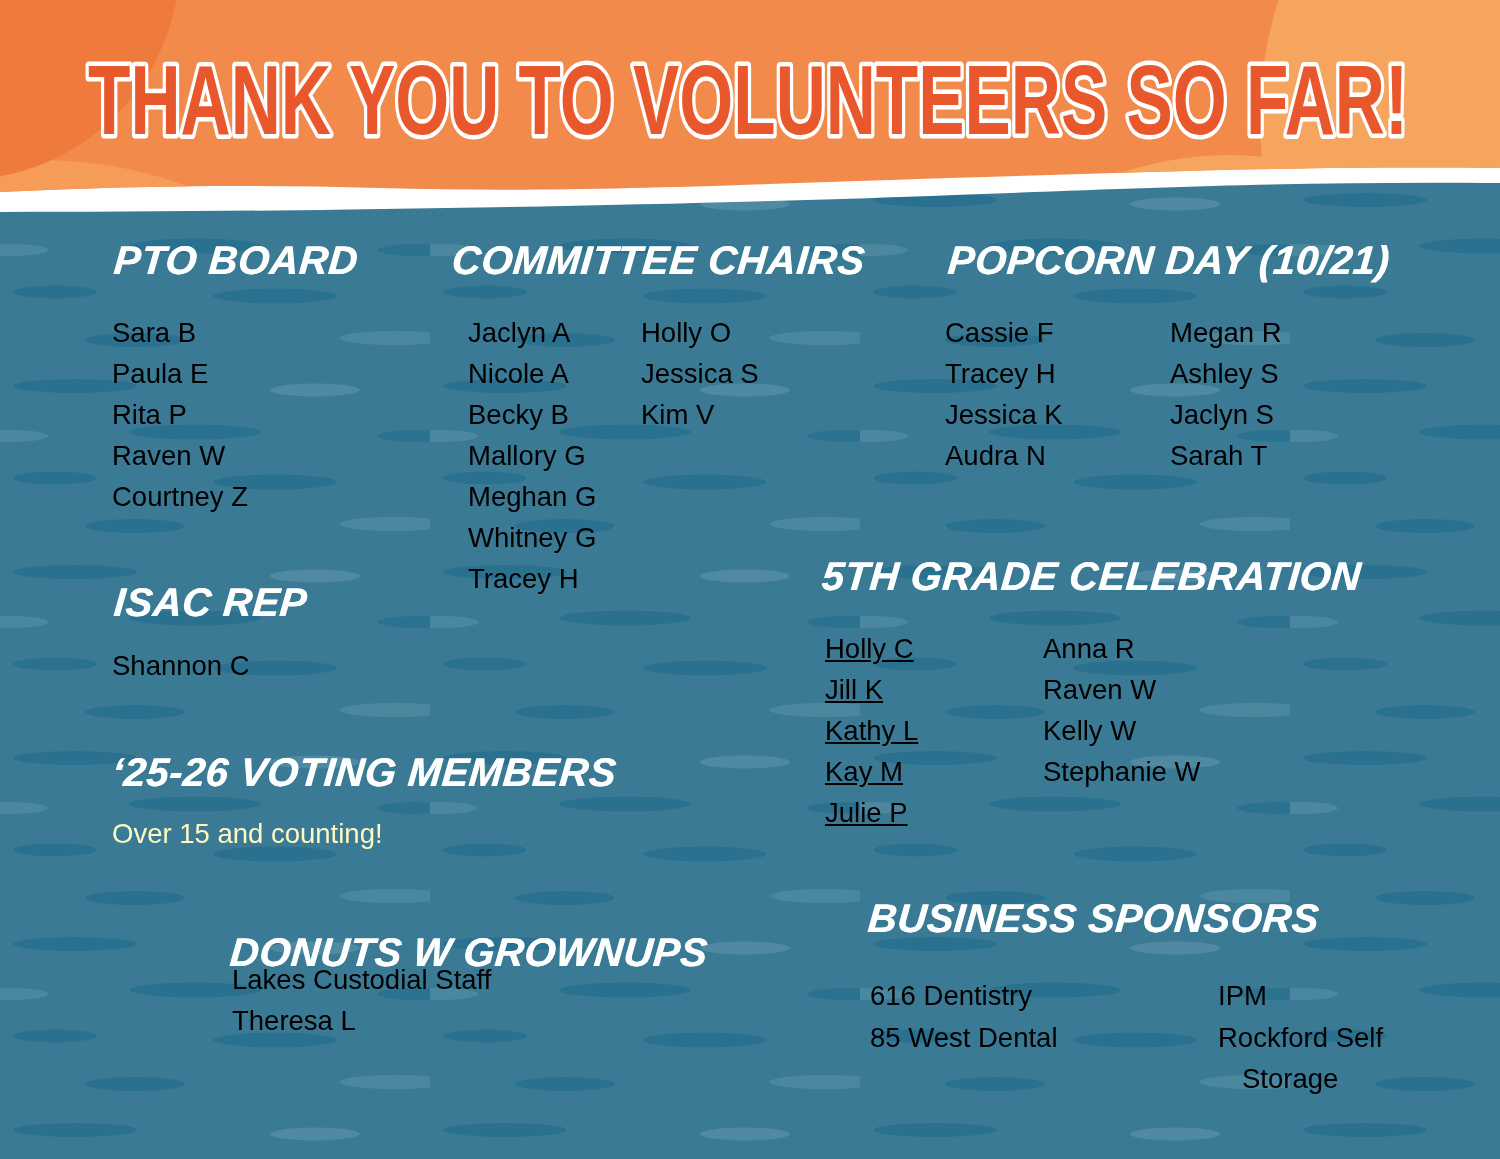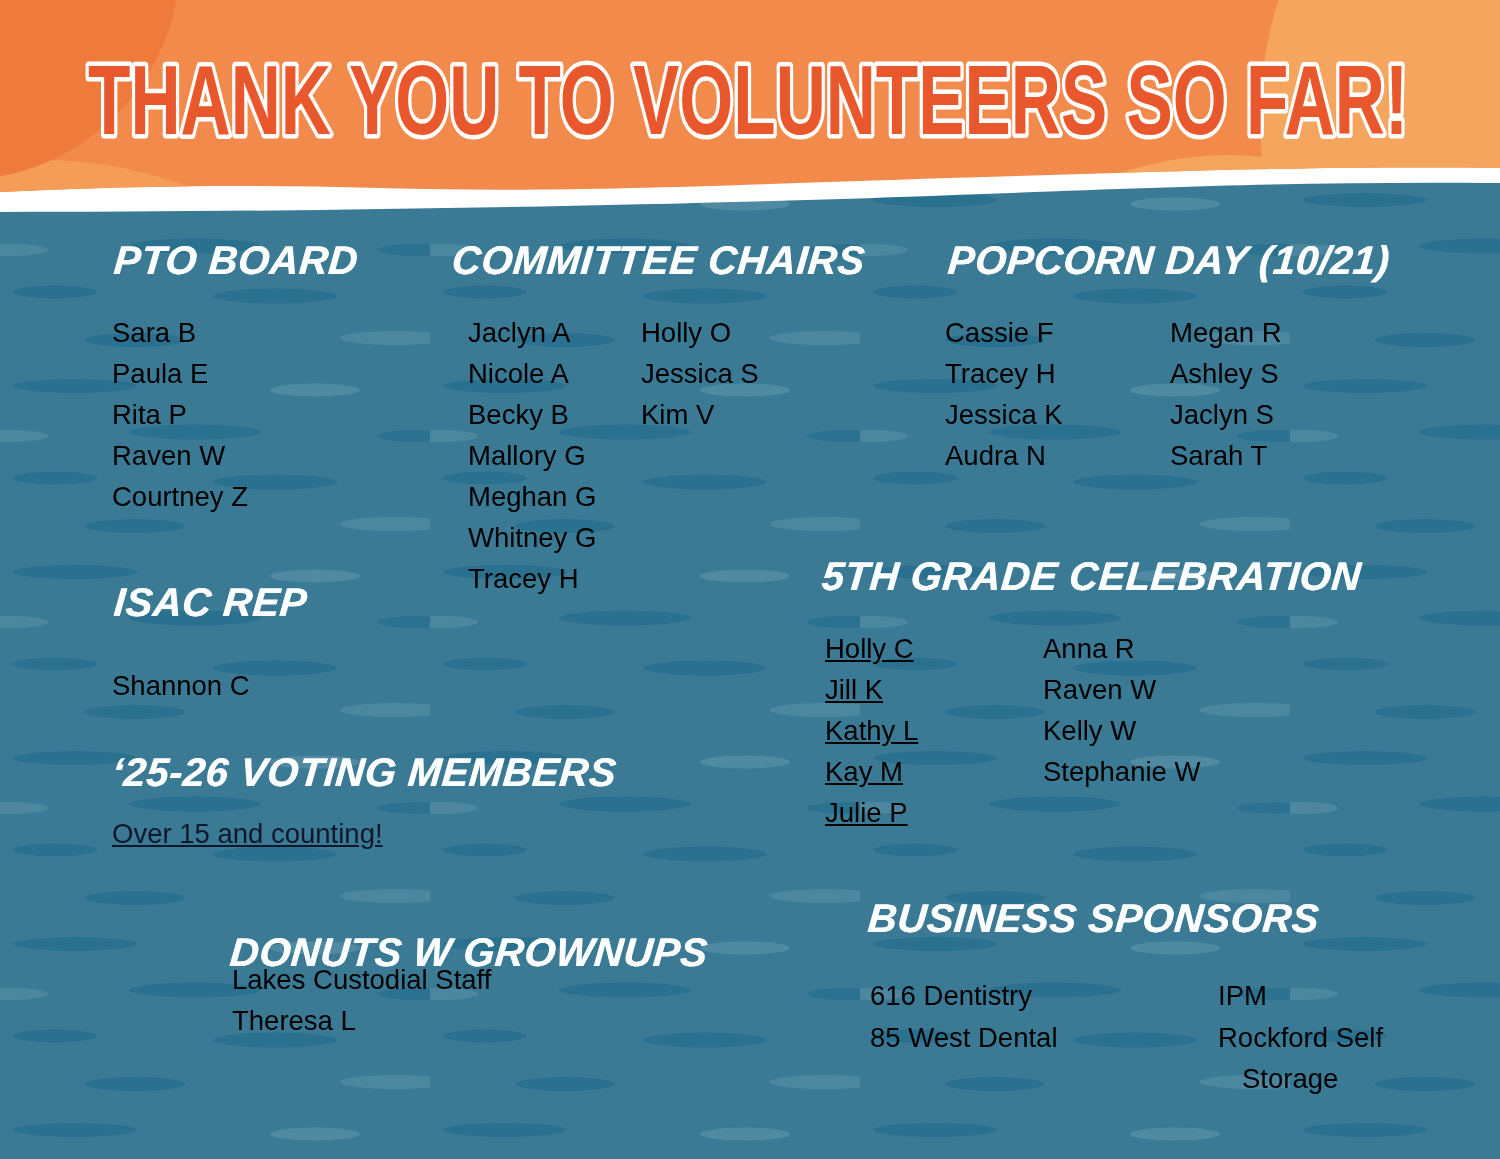--- a/index.html
+++ b/index.html
@@ -46,25 +46,24 @@
     align-items: center;
     color: #000000;
     font-size: 27.5px;
     line-height: 41px;
     white-space: nowrap;
   }
   .name-list.lh415 li { height: 41.5px; }
   .name-list li.indent { padding-left: 24px; }
   .note-text {
     position: absolute;
-    color: #0f172a;
+    color: #fef9c3;
     font-size: 27.5px;
     line-height: 41px;
     white-space: nowrap;
-    text-decoration: underline;
   }
 </style>
 </head>
 <body>
 
 <div class="poster">
 
   <svg class="bg-svg" width="1500" height="1159" viewBox="0 0 1500 1159" xmlns="http://www.w3.org/2000/svg">
     <defs>
       <pattern id="dashes" x="0" y="0" width="430" height="186" patternUnits="userSpaceOnUse">
@@ -141,21 +140,21 @@
       <ul class="name-list" style="left:1170px; top:312px;">
         <li>Megan R</li>
         <li>Ashley S</li>
         <li>Jaclyn S</li>
         <li>Sarah T</li>
       </ul>
     </section>
 
     <section class="section">
       <h2 class="brush-heading" style="left:112px; top:578px;">ISAC REP</h2>
-      <ul class="name-list" style="left:112px; top:645px;margin-top:20px;">
+      <ul class="name-list" style="left:112px; top:645px;">
         <li>Shannon C</li>
       </ul>
     </section>
 
     <section class="section">
       <h2 class="brush-heading" style="left:110px; top:748px;">‘25-26 VOTING MEMBERS</h2>
       <div class="note-text" style="left:112px; top:813px;">Over 15 and counting!</div>
     </section>
 
     <section class="section">

